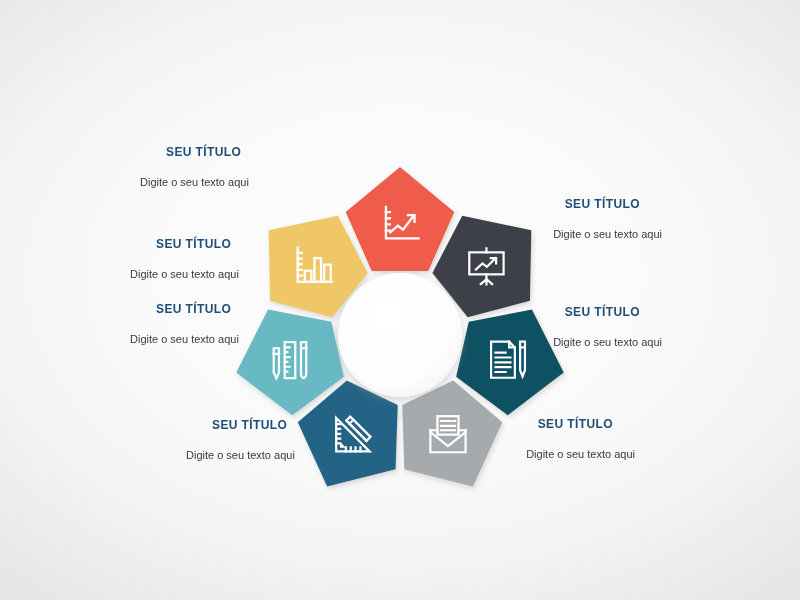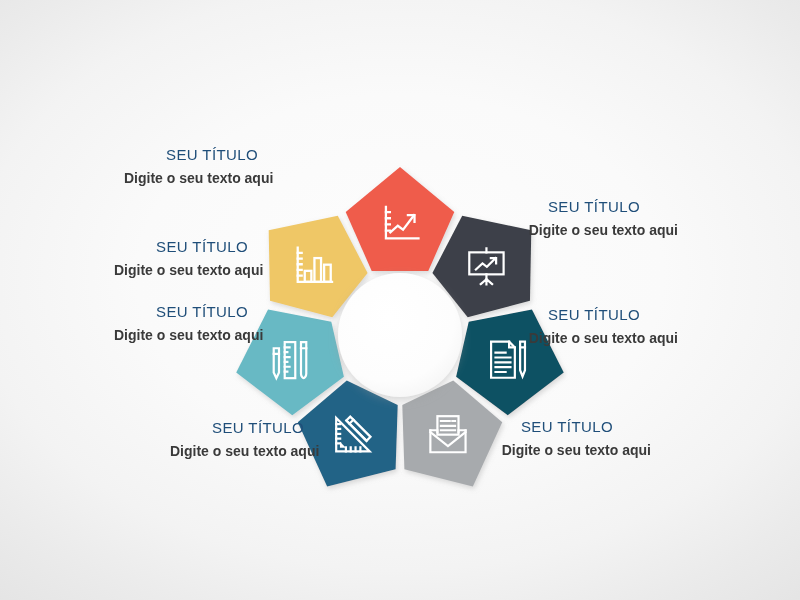--- a/index.html
+++ b/index.html
@@ -26,34 +26,34 @@
     left: 0;
     top: 0;
     width: 800px;
     height: 600px;
   }
   .label {
     position: absolute;
     width: 215px;
   }
   .label .title {
-    font-size: 15px;
-    font-weight: normal;
+    font-size: 12px;
+    font-weight: bold;
     color: #1f4e79;
     letter-spacing: 0.4px;
     line-height: 1.15;
     margin: 0 0 7px 0;
     white-space: nowrap;
   }
   .label .desc {
-    font-size: 14px;
-    font-weight: bold;
+    font-size: 11px;
+    font-weight: normal;
     color: #3a3a3a;
     line-height: 1.2;
-    margin: 0;
+    margin: 16px;
     white-space: nowrap;
   }
   .label.left {
     text-align: left;
   }
   .label.right {
     text-align: right;
   }
   .label.left .title {
     padding-left: 42px;

